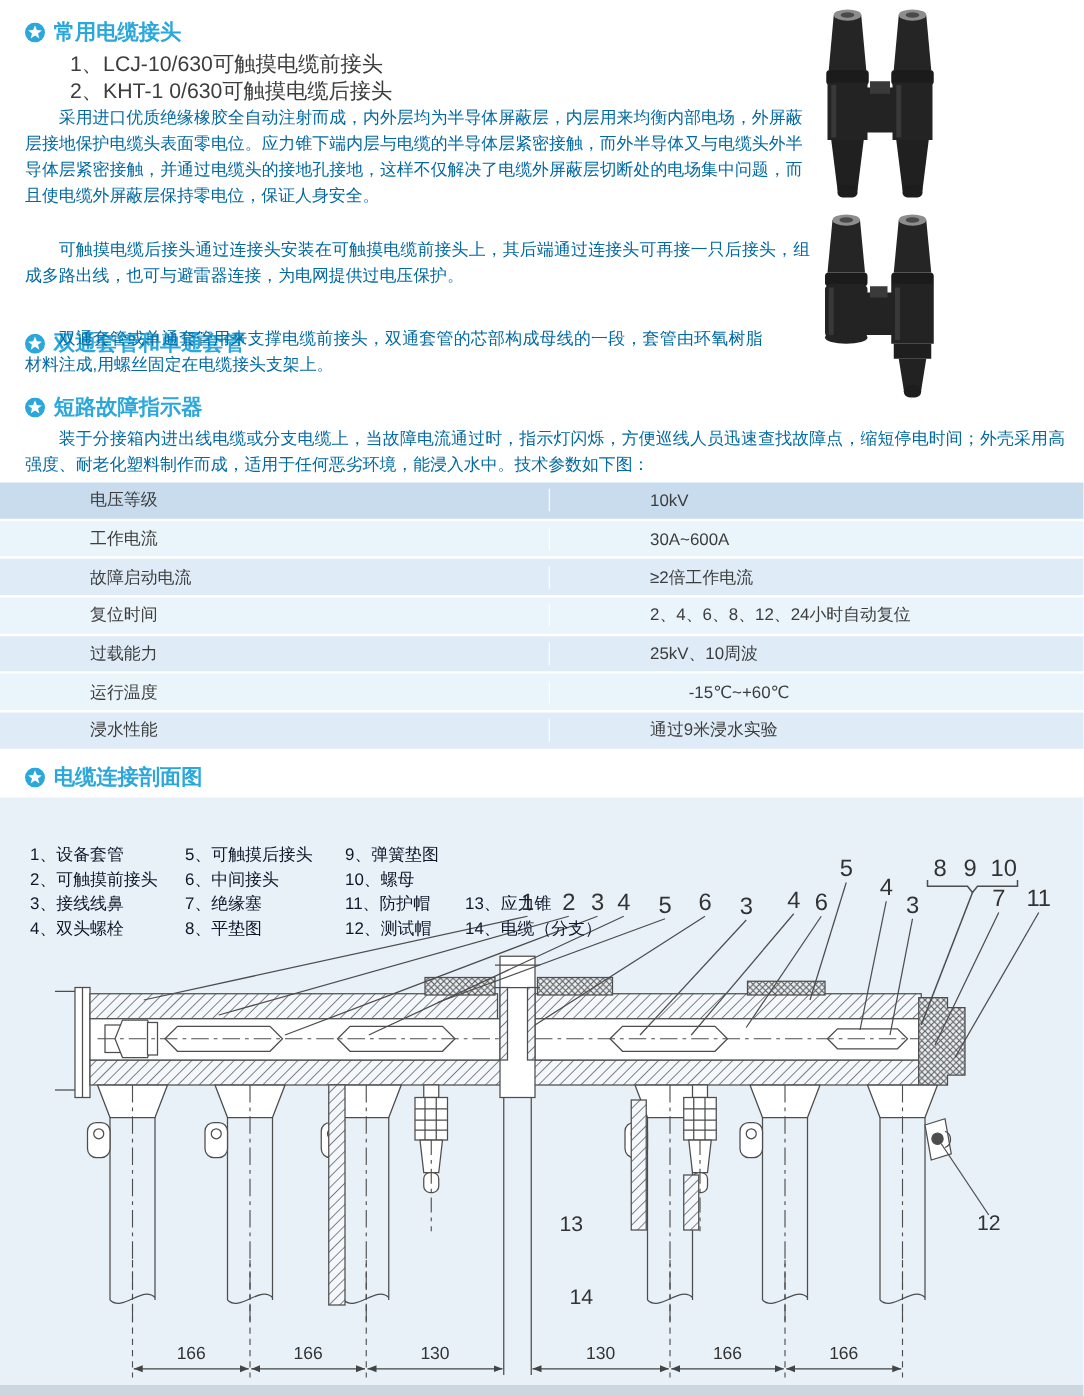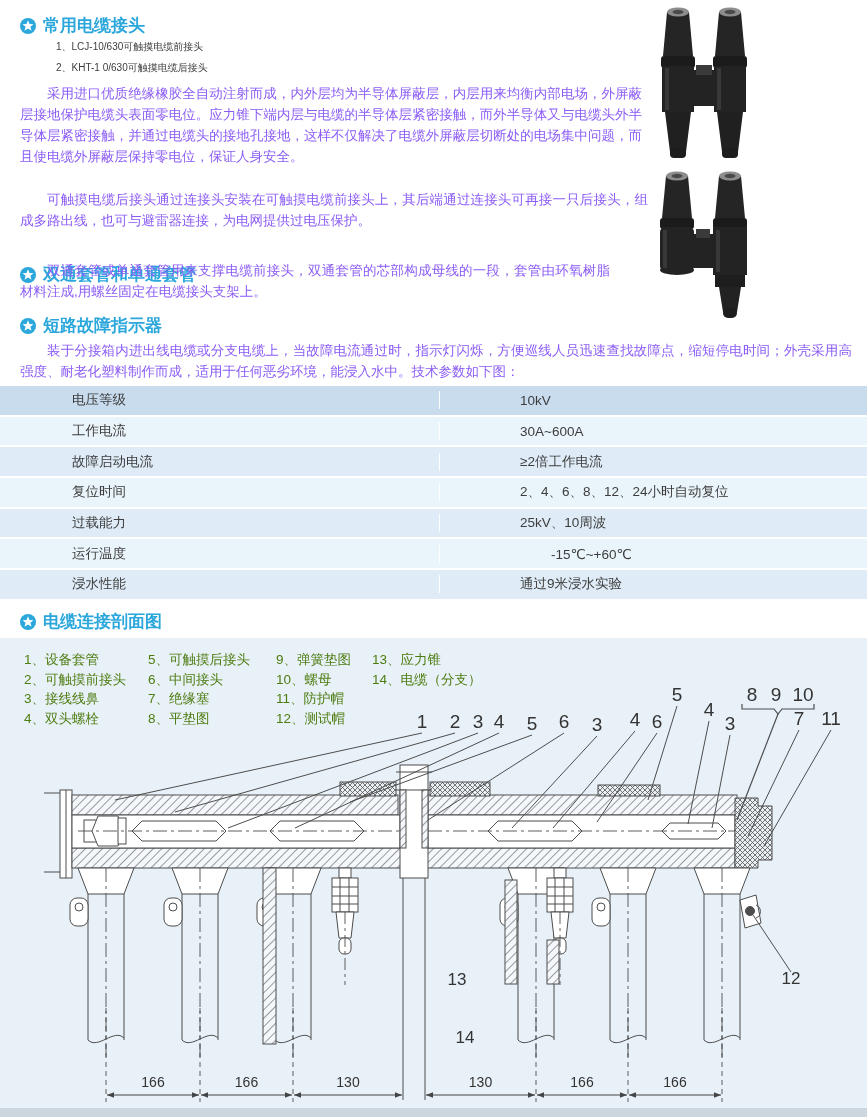--- a/index.html
+++ b/index.html
@@ -1,29 +1,29 @@
 <!DOCTYPE html>
 <html><head>
 <meta charset="utf-8">
 <style>
   html,body{margin:0;padding:0;background:#ffffff;}
   .page{position:relative;width:867px;height:1117px;overflow:hidden;background:#fff;
         font-family:"Liberation Sans","DejaVu Sans",sans-serif;color:#3d3d3d;}
   .h{position:absolute;display:flex;align-items:center;gap:7px;
      font-size:17px;font-weight:bold;color:#2ba7dc;}
   .h .ic{width:16px;height:16px;display:inline-block;}
-  .body-text{position:absolute;font-size:13.5px;line-height:21px;text-align:justify;color:#8b5cf6;}
+  .body-text{position:absolute;font-size:13.5px;line-height:21px;text-align:justify;color:#0369a1;}
   .indent{text-indent:2em;}
-  .li{position:absolute;font-size:10px;color:#3d3d3d;}
+  .li{position:absolute;font-size:17px;color:#3d3d3d;}
   .spec-table{position:absolute;left:0;top:386px;width:867px;}
   .spec-row{display:flex;height:28.7px;margin-bottom:2px;align-items:center;font-size:13.5px;}
   .spec-row .c1{width:440px;padding-left:72px;box-sizing:border-box;border-right:1px solid rgba(255,255,255,.9);}
   .spec-row .c2{flex:1;padding-left:80px;}
   .panel{position:absolute;left:0;top:638px;width:867px;height:470px;background:#e8f1f8;}
-  .legend{position:absolute;left:24px;top:650px;display:flex;gap:0;z-index:2;font-size:13.5px;color:#4d7c0f;}
+  .legend{position:absolute;left:24px;top:674px;display:flex;gap:0;z-index:2;font-size:13.5px;color:#0f172a;align-items:flex-end;}
   .legend .col{display:flex;flex-direction:column;line-height:19.5px;}
   .legend .col1{width:124px;}.legend .col2{width:128px;}.legend .col3{width:96px;}.legend .col4{width:150px;}
   svg text{font-family:"Liberation Sans","DejaVu Sans",sans-serif;}
   .photo{position:absolute;}
   .bottom-strip{position:absolute;left:0;top:1108px;width:867px;height:9px;background:#ccd6df;}
 </style>
 </head>
 <body>
 
 <div class="page">

